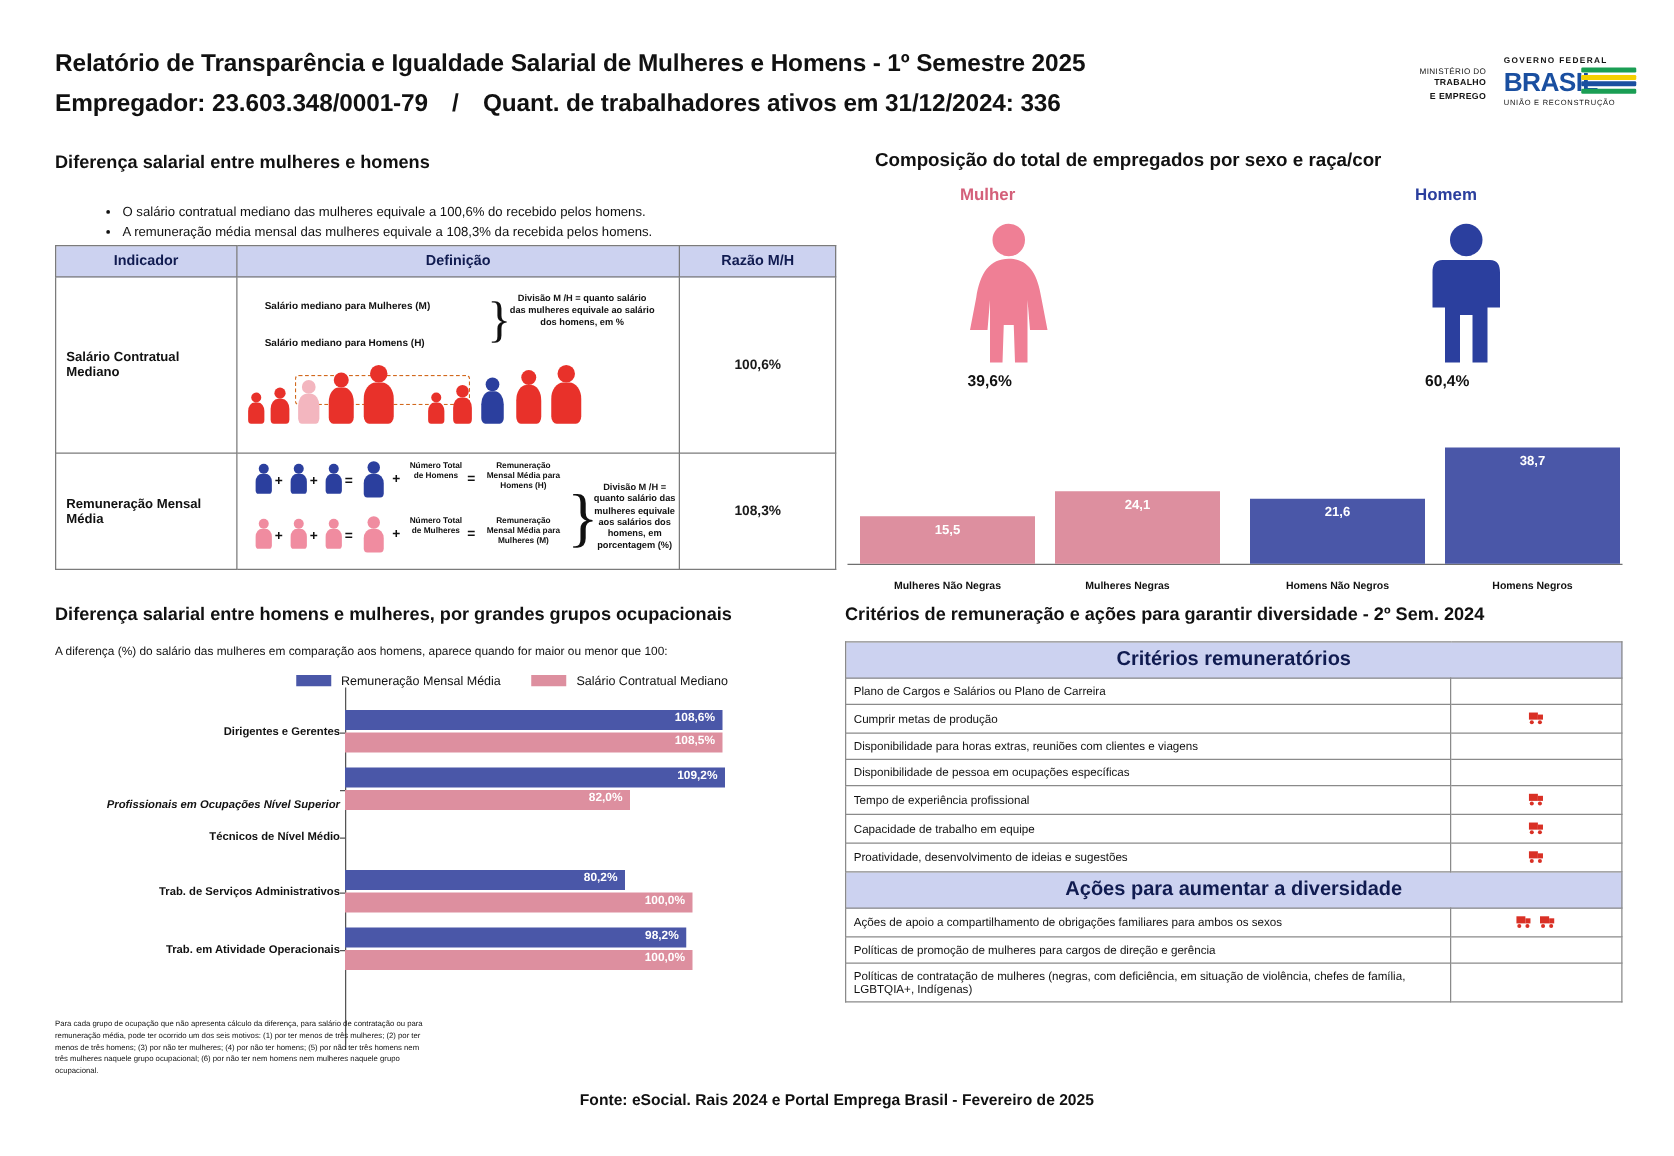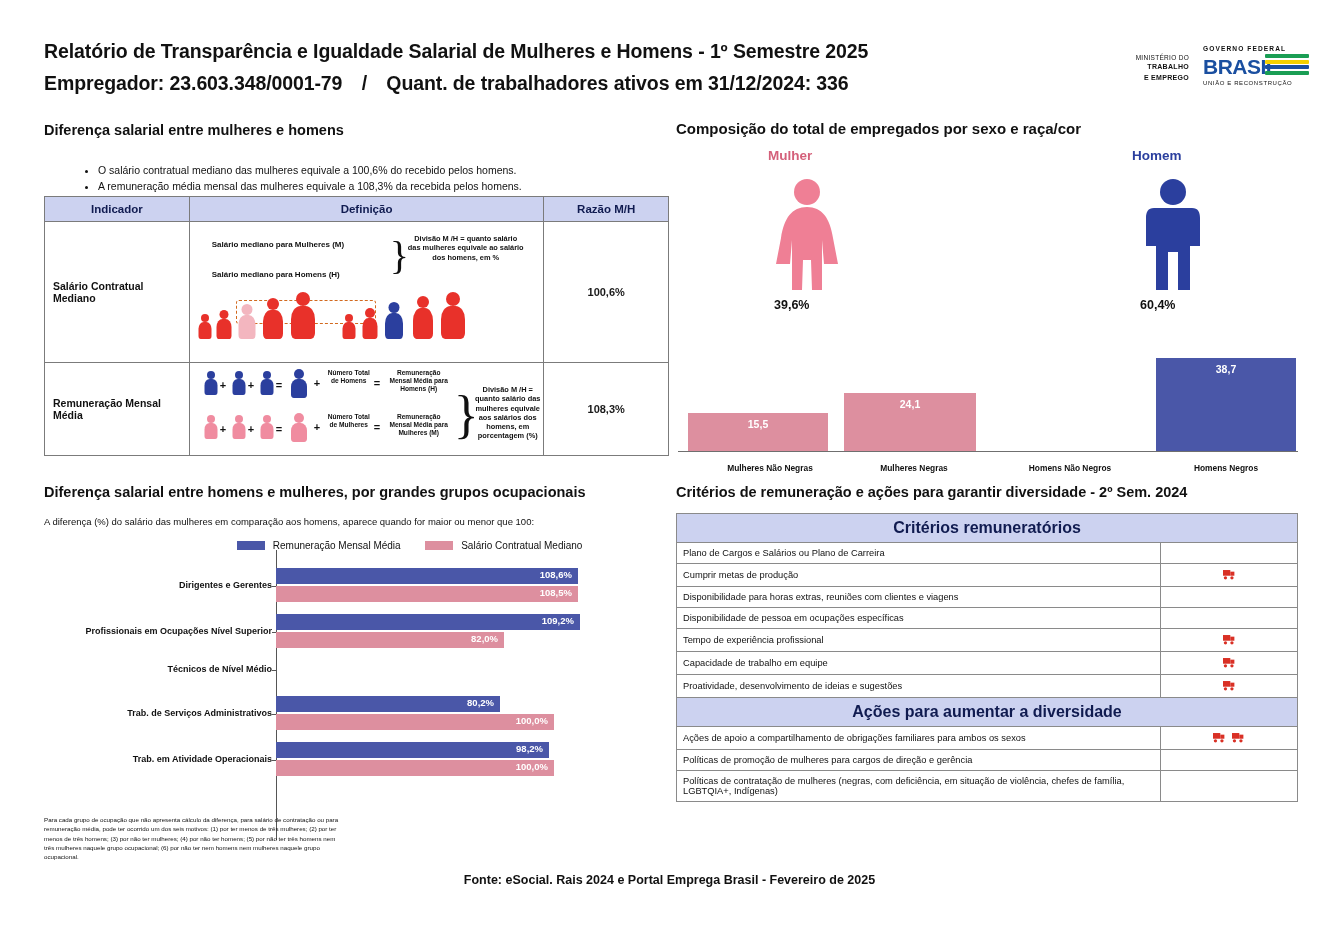--- a/index.html
+++ b/index.html
@@ -188,21 +188,21 @@
     <div class="flagbars">
       <i style="left:0;top:0;width:44px;background:#1a9e54;"></i>
       <i style="left:0;top:5.5px;width:44px;background:#f4d000;"></i>
       <i style="left:0;top:11px;width:44px;background:#1a4fa0;"></i>
       <i style="left:0;top:16.5px;width:44px;background:#1a9e54;"></i>
     </div>
     <div class="union">UNIÃO E RECONSTRUÇÃO</div>
   </div>
 
   <div class="sect-title" style="left:44px;top:122px;">Diferença salarial entre mulheres e homens</div>
-  <div class="sect-title big" style="left:676px;top:120px;text-align:center;">Composição do total de empregados por sexo e raça/cor</div>
+  <div class="sect-title big" style="left:700px;top:120px;text-align:center;">Composição do total de empregados por sexo e raça/cor</div>
   <div class="sect-title" style="left:44px;top:484px;">Diferença salarial entre homens e mulheres, por grandes grupos ocupacionais</div>
   <div class="sect-title" style="left:676px;top:484px;">Critérios de remuneração e ações para garantir diversidade - 2º Sem. 2024</div>
 
   <ul class="bullets">
     <li>O salário contratual mediano das mulheres equivale a 100,6% do recebido pelos homens.</li>
     <li>A remuneração média mensal das mulheres equivale a 108,3% da recebida pelos homens.</li>
   </ul>
 
   <table class="ind-table">
     <thead>
@@ -345,27 +345,30 @@
     </svg>
     <div class="pct" style="left:468px;top:178px;">60,4%</div>
   </div>
 
   <div class="racechart">
     <div class="axisline"></div>
 
     <div class="racebar" style="left:16px;width:140px;height:38px;background:#dd8f9f;">
       <span>15,5</span>
     </div>
-    <div class="racelbl" style="left:28px;width:140px;">Mulheres Não Negras</div>
+    <div class="racelbl" style="left:16px;width:140px;">Mulheres Não Negras</div>
 
     <div class="racebar" style="left:172px;width:132px;height:58px;background:#dd8f9f;">
       <span>24,1</span>
     </div>
-    <div class="racelbl" style="left:172px;width:140px;text-align:center;">Mulheres Negras</div>
-
+    <div class="racelbl" style="left:160px;width:140px;text-align:center;">Mulheres Negras</div>
+
+    <div class="racebar" style="left:328px;width:140px;height:52px;background:#4a57a8;">
+      <span>21,6</span>
+    </div>
     <div class="racelbl" style="left:328px;width:140px;">Homens Não Negros</div>
 
     <div class="racebar" style="left:484px;width:140px;height:93px;background:#4a57a8;">
       <span>38,7</span>
     </div>
     <div class="racelbl" style="left:484px;width:140px;">Homens Negros</div>
   </div>
 
   <div class="occ">
     <div class="sub">A diferença (%) do salário das mulheres em comparação aos homens, aparece quando for maior ou menor que 100:</div>
@@ -384,21 +387,21 @@
       <div class="occtick" style="top:18px;"></div>
       <div class="occbar" style="top:0;width:302px;background:#4a57a8;">
         <b>108,6%</b>
       </div>
       <div class="occbar" style="top:18px;width:302px;background:#dd8f9f;">
         <b>108,5%</b>
       </div>
     </div>
 
     <div class="occrow" style="top:124px;">
-      <div class="occname" style="top:12px;">Profissionais em Ocupações Nível Superior</div>
+      <div class="occname" style="top:24px;font-style:italic;">Profissionais em Ocupações Nível Superior</div>
       <div class="occtick" style="top:18px;"></div>
       <div class="occbar" style="top:0;width:304px;background:#4a57a8;">
         <b>109,2%</b>
       </div>
       <div class="occbar" style="top:18px;width:228px;background:#dd8f9f;">
         <b>82,0%</b>
       </div>
     </div>
 
     <div class="occrow" style="top:172px;">

